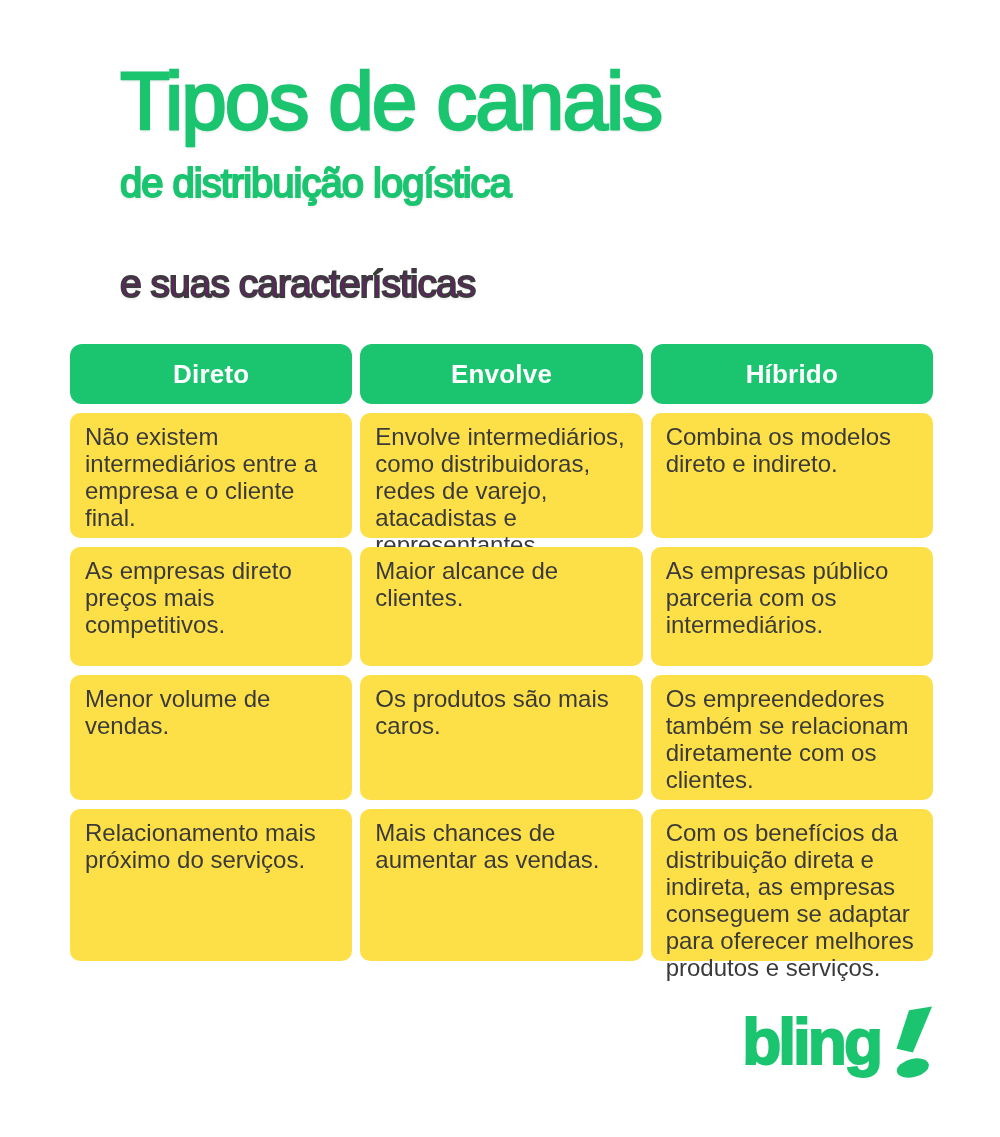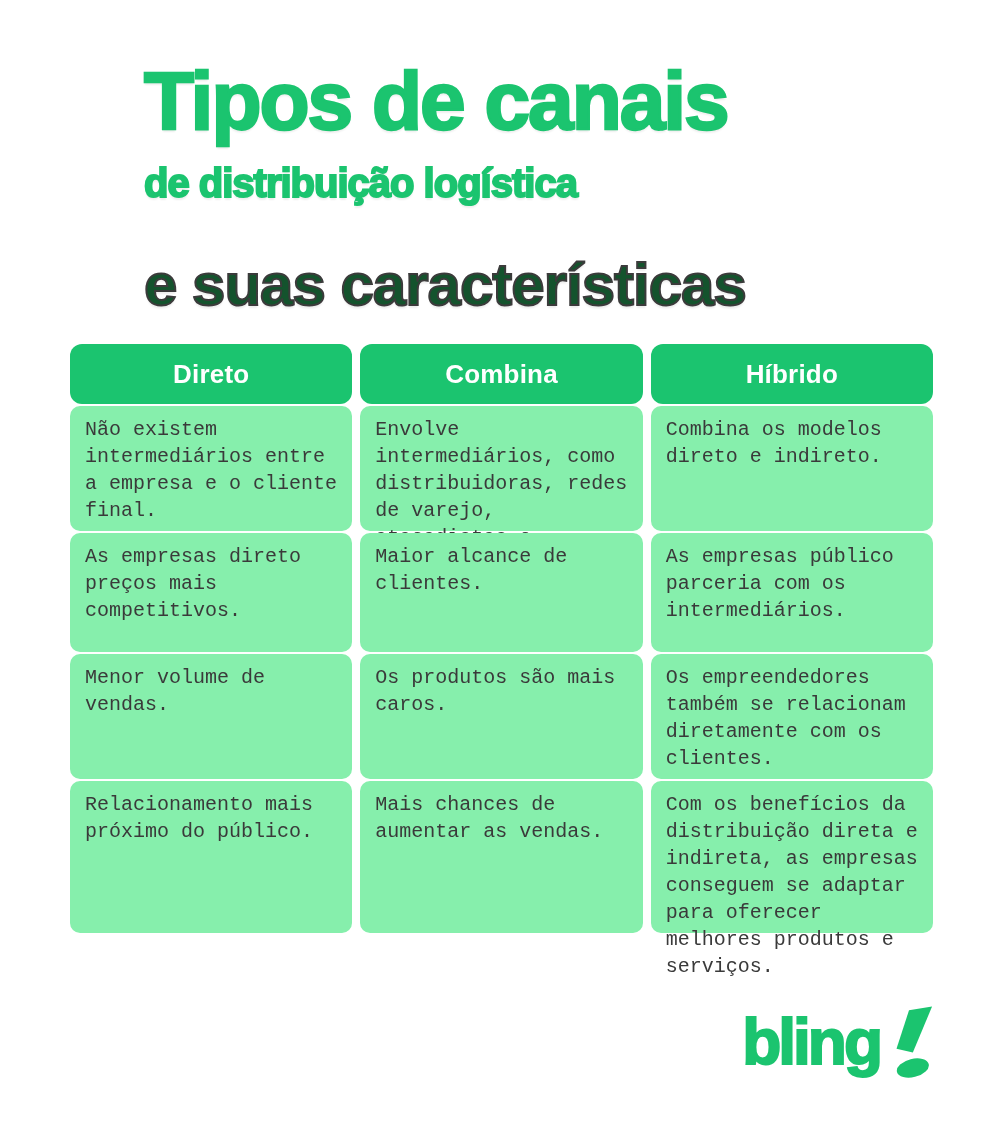--- a/index.html
+++ b/index.html
@@ -10,79 +10,77 @@
     background: #ffffff;
     overflow: hidden;
     font-family: "Liberation Sans", "DejaVu Sans", sans-serif;
   }
 
   
   .title-line {
     position: absolute;
     left: 120px;
     white-space: nowrap;
-    font-weight: bold;
+    font-weight: normal;
     line-height: 1;
     text-shadow: 0 3px 2px rgba(0,0,0,0.07);
-    margin-left: 24px;
   }
   .title-1 {
     top: 60px;
     font-size: 82px;
     letter-spacing: -2px;
     color: #1bc46f;
     -webkit-text-stroke: 2.5px #1bc46f;
   }
   .title-2 {
     top: 163px;
     font-size: 40px;
     letter-spacing: -1px;
     color: #1bc46f;
     -webkit-text-stroke: 2px #1bc46f;
   }
   .title-3 {
-    top: 255px;
-    font-size: 60px;
+    top: 264px;
+    font-size: 39px;
     letter-spacing: -1px;
-    color: #14532d;
+    color: #701a75;
     -webkit-text-stroke: 2px #3b3b3b;
   }
 
   
   .table {
     position: absolute;
     left: 70px;
     top: 344px;
     width: 863px;
     display: grid;
     grid-template-columns: 1fr 1fr 1fr;
     grid-template-rows: 60px 125px 119px 125px 152px;
-    gap: 2px 8px;
+    gap: 9px 8px;
     grid-auto-flow: column;
   }
   .col-header {
     background: #1bc46f;
     border-radius: 12px;
     display: flex;
     align-items: center;
     justify-content: center;
     color: #ffffff;
     font-size: 26px;
     font-weight: bold;
     letter-spacing: 0.2px;
   }
   .cell {
-    background: #86efac;
+    background: #fde047;
     border-radius: 10px;
     padding: 10px 15px 8px 15px;
     box-sizing: border-box;
     color: #3a3a3a;
-    font-size: 20px;
+    font-size: 24px;
     line-height: 27px;
-    font-family: Liberation Mono, monospace;
   }
 
   
   .logo {
     position: absolute;
     top: 1004px;
     right: 66px;
     display: flex;
     align-items: center;
   }
@@ -110,23 +108,23 @@
   <div class="title-line title-1">Tipos de canais</div>
   <div class="title-line title-2">de distribuição logística</div>
   <div class="title-line title-3">e suas características</div>
 
   <div class="table">
 
     <div class="col-header">Direto</div>
     <div class="cell">Não existem intermediários entre a empresa e o cliente final.</div>
     <div class="cell">As empresas direto preços mais competitivos.</div>
     <div class="cell">Menor volume de vendas.</div>
-    <div class="cell">Relacionamento mais próximo do público.</div>
+    <div class="cell">Relacionamento mais próximo do serviços.</div>
 
-    <div class="col-header">Combina</div>
+    <div class="col-header">Envolve</div>
     <div class="cell">Envolve intermediários, como distribuidoras, redes de varejo, atacadistas e representantes comerciais.</div>
     <div class="cell">Maior alcance de clientes.</div>
     <div class="cell">Os produtos são mais caros.</div>
     <div class="cell">Mais chances de aumentar as vendas.</div>
 
     <div class="col-header">Híbrido</div>
     <div class="cell">Combina os modelos direto e indireto.</div>
     <div class="cell">As empresas público parceria com os intermediários.</div>
     <div class="cell">Os empreendedores também se relacionam diretamente com os clientes.</div>
     <div class="cell">Com os benefícios da distribuição direta e indireta, as empresas conseguem se adaptar para oferecer melhores produtos e serviços.</div>

